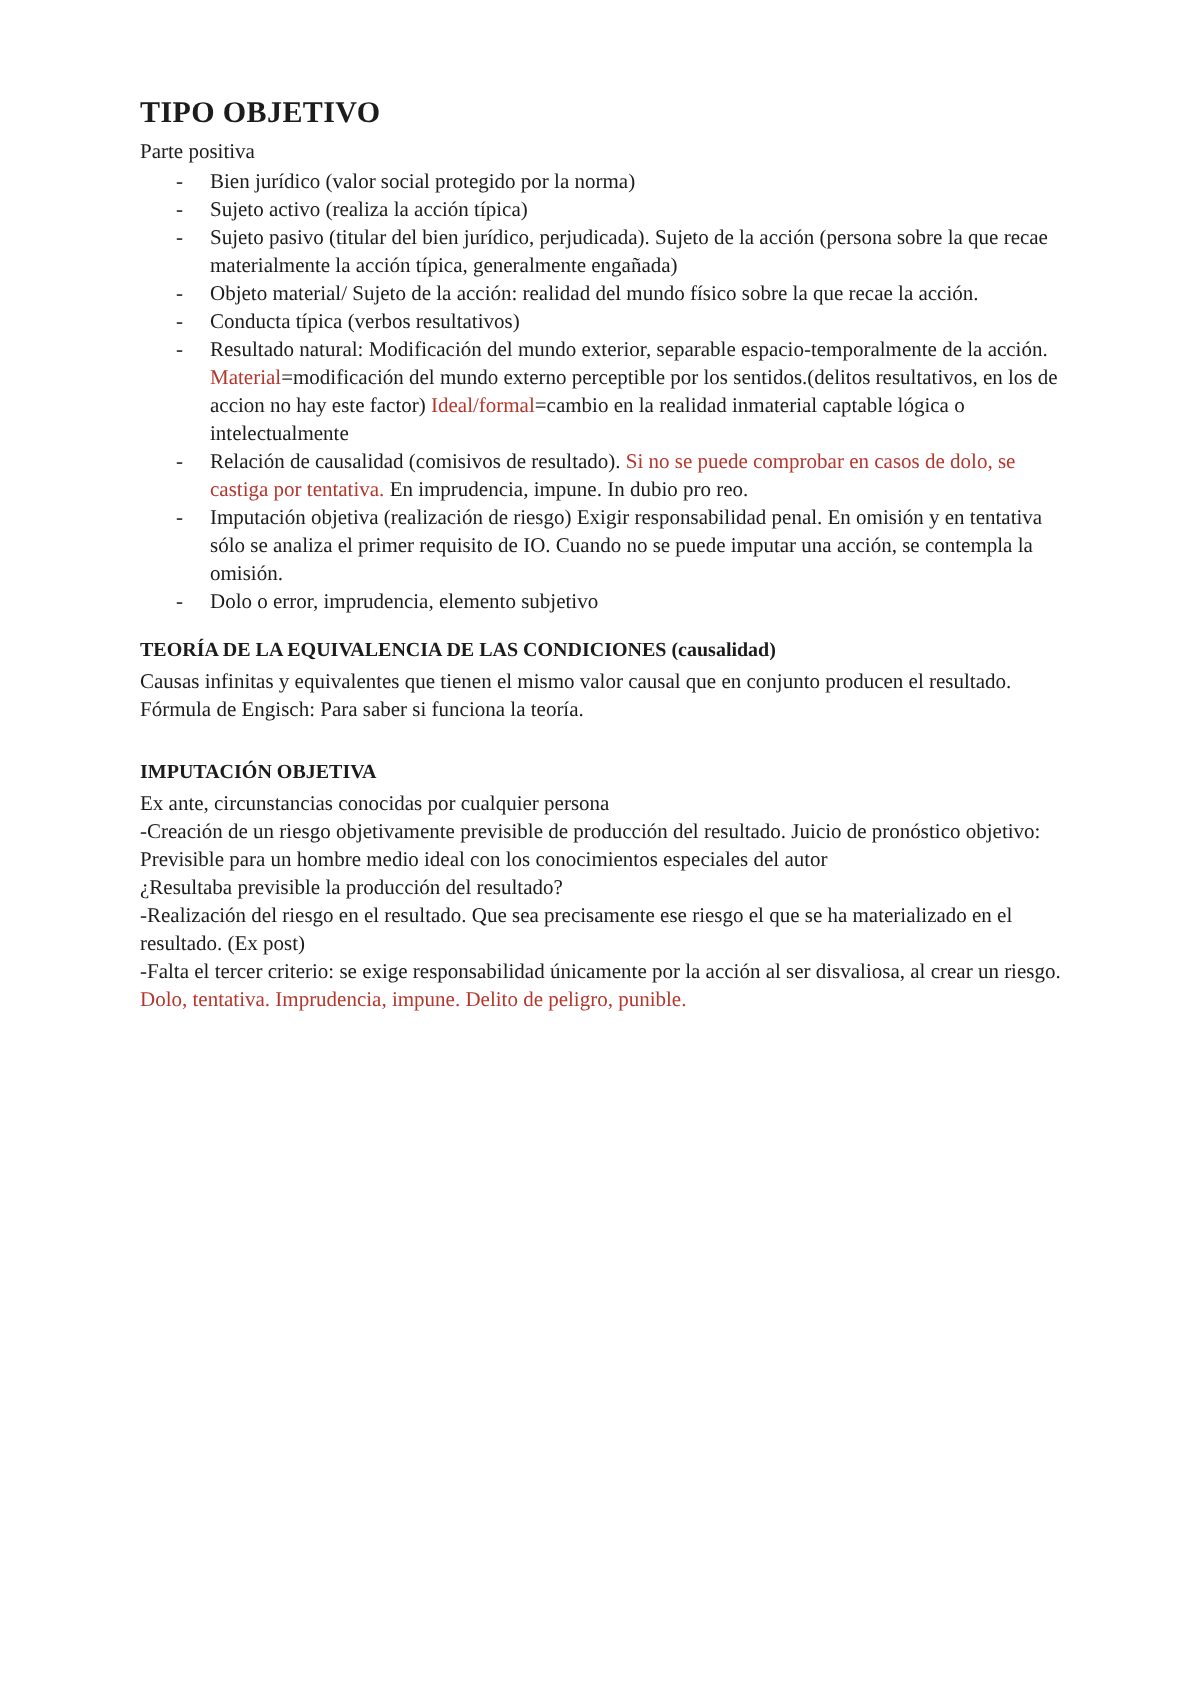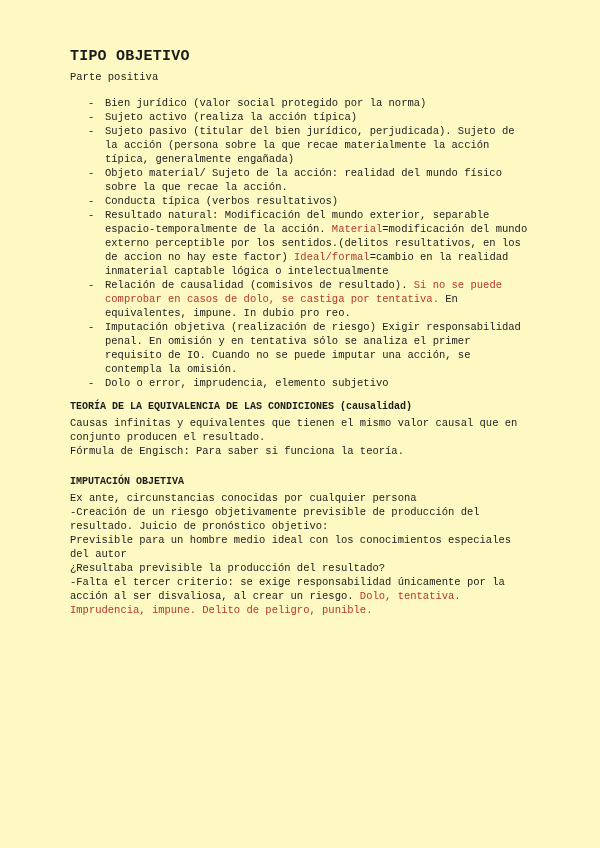--- a/index.html
+++ b/index.html
@@ -1,35 +1,35 @@
 <!DOCTYPE html>
 <html><head>
 <meta charset="utf-8">
 <style>
   html, body { margin: 0; padding: 0; background: #e8e8e8; }
   .page {
     width: 600px;
     height: 848px;
-    background: #fef9c3;
+    background: #ffffff;
     box-sizing: border-box;
     padding: 48px 68px 0 70px;
-    font-family: Liberation Mono, monospace;
+    font-family: Liberation Serif, serif;
     color: var(--body-text, #1c1c1c);
     font-size: 10.5px;
     line-height: 14px;
     overflow: hidden;
   }
   .doc-title {
     font-size: 15px;
     font-weight: bold;
     line-height: 18px;
     margin: 0 0 4px 0;
     letter-spacing: 0.2px;
   }
-  .intro-label { margin: 0 0 12px 0; }
+  .intro-label { margin: 0 0 1px 0; }
   .bullet-list { margin: 0; padding: 0; }
   .bullet {
     position: relative;
     padding-left: 35px;
     margin: 0;
   }
   .bullet::before {
     content: "-";
     position: absolute;
     left: 18px;
@@ -74,21 +74,21 @@
 
       <div class="bullet">
         <span class="bullet-text"><span>Conducta típica (verbos resultativos)</span></span>
       </div>
 
       <div class="bullet">
         <span class="bullet-text"><span>Resultado natural: Modificación del mundo exterior, separable espacio-temporalmente de la acción. </span><span class="run-red">Material</span><span>=modificación del mundo externo perceptible por los sentidos.(delitos resultativos, en los de accion no hay este factor) </span><span class="run-red">Ideal/formal</span><span>=cambio en la realidad inmaterial captable lógica o intelectualmente</span></span>
       </div>
 
       <div class="bullet">
-        <span class="bullet-text"><span>Relación de causalidad (comisivos de resultado). </span><span class="run-red">Si no se puede comprobar en casos de dolo, se castiga por tentativa.</span><span> En equivalentes, impune. In dubio pro reo.</span></span>
+        <span class="bullet-text"><span>Relación de causalidad (comisivos de resultado). </span><span class="run-red">Si no se puede comprobar en casos de dolo, se castiga por tentativa.</span><span> En imprudencia, impune. In dubio pro reo.</span></span>
       </div>
 
       <div class="bullet">
         <span class="bullet-text"><span>Imputación objetiva (realización de riesgo) Exigir responsabilidad penal. En omisión y en tentativa sólo se analiza el primer requisito de IO. Cuando no se puede imputar una acción, se contempla la omisión.</span></span>
       </div>
 
       <div class="bullet">
         <span class="bullet-text"><span>Dolo o error, imprudencia, elemento subjetivo</span></span>
       </div>
     </div>
@@ -108,19 +108,20 @@
 
       <p class="para"><span>Ex ante, circunstancias conocidas por cualquier persona</span></p>
 
       <p class="para"><span>-Creación de un riesgo objetivamente previsible de producción del resultado. Juicio de pronóstico objetivo:</span></p>
 
       <p class="para"><span>Previsible para un hombre medio ideal con los conocimientos especiales del autor</span></p>
 
       <p class="para"><span>¿Resultaba previsible la producción del resultado?</span></p>
 
 
+      <p class="para"><span>-Realización del riesgo en el resultado. Que sea precisamente ese riesgo el que se ha materializado en el resultado. (Ex post)</span></p>
 
 
 
       <p class="para"><span>-Falta el tercer criterio: se exige responsabilidad únicamente por la acción al ser disvaliosa, al crear un riesgo. </span><span class="run-red">Dolo, tentativa. Imprudencia, impune. Delito de peligro, punible.</span></p>
     </div>
 
 </div>
 
 </body></html>

